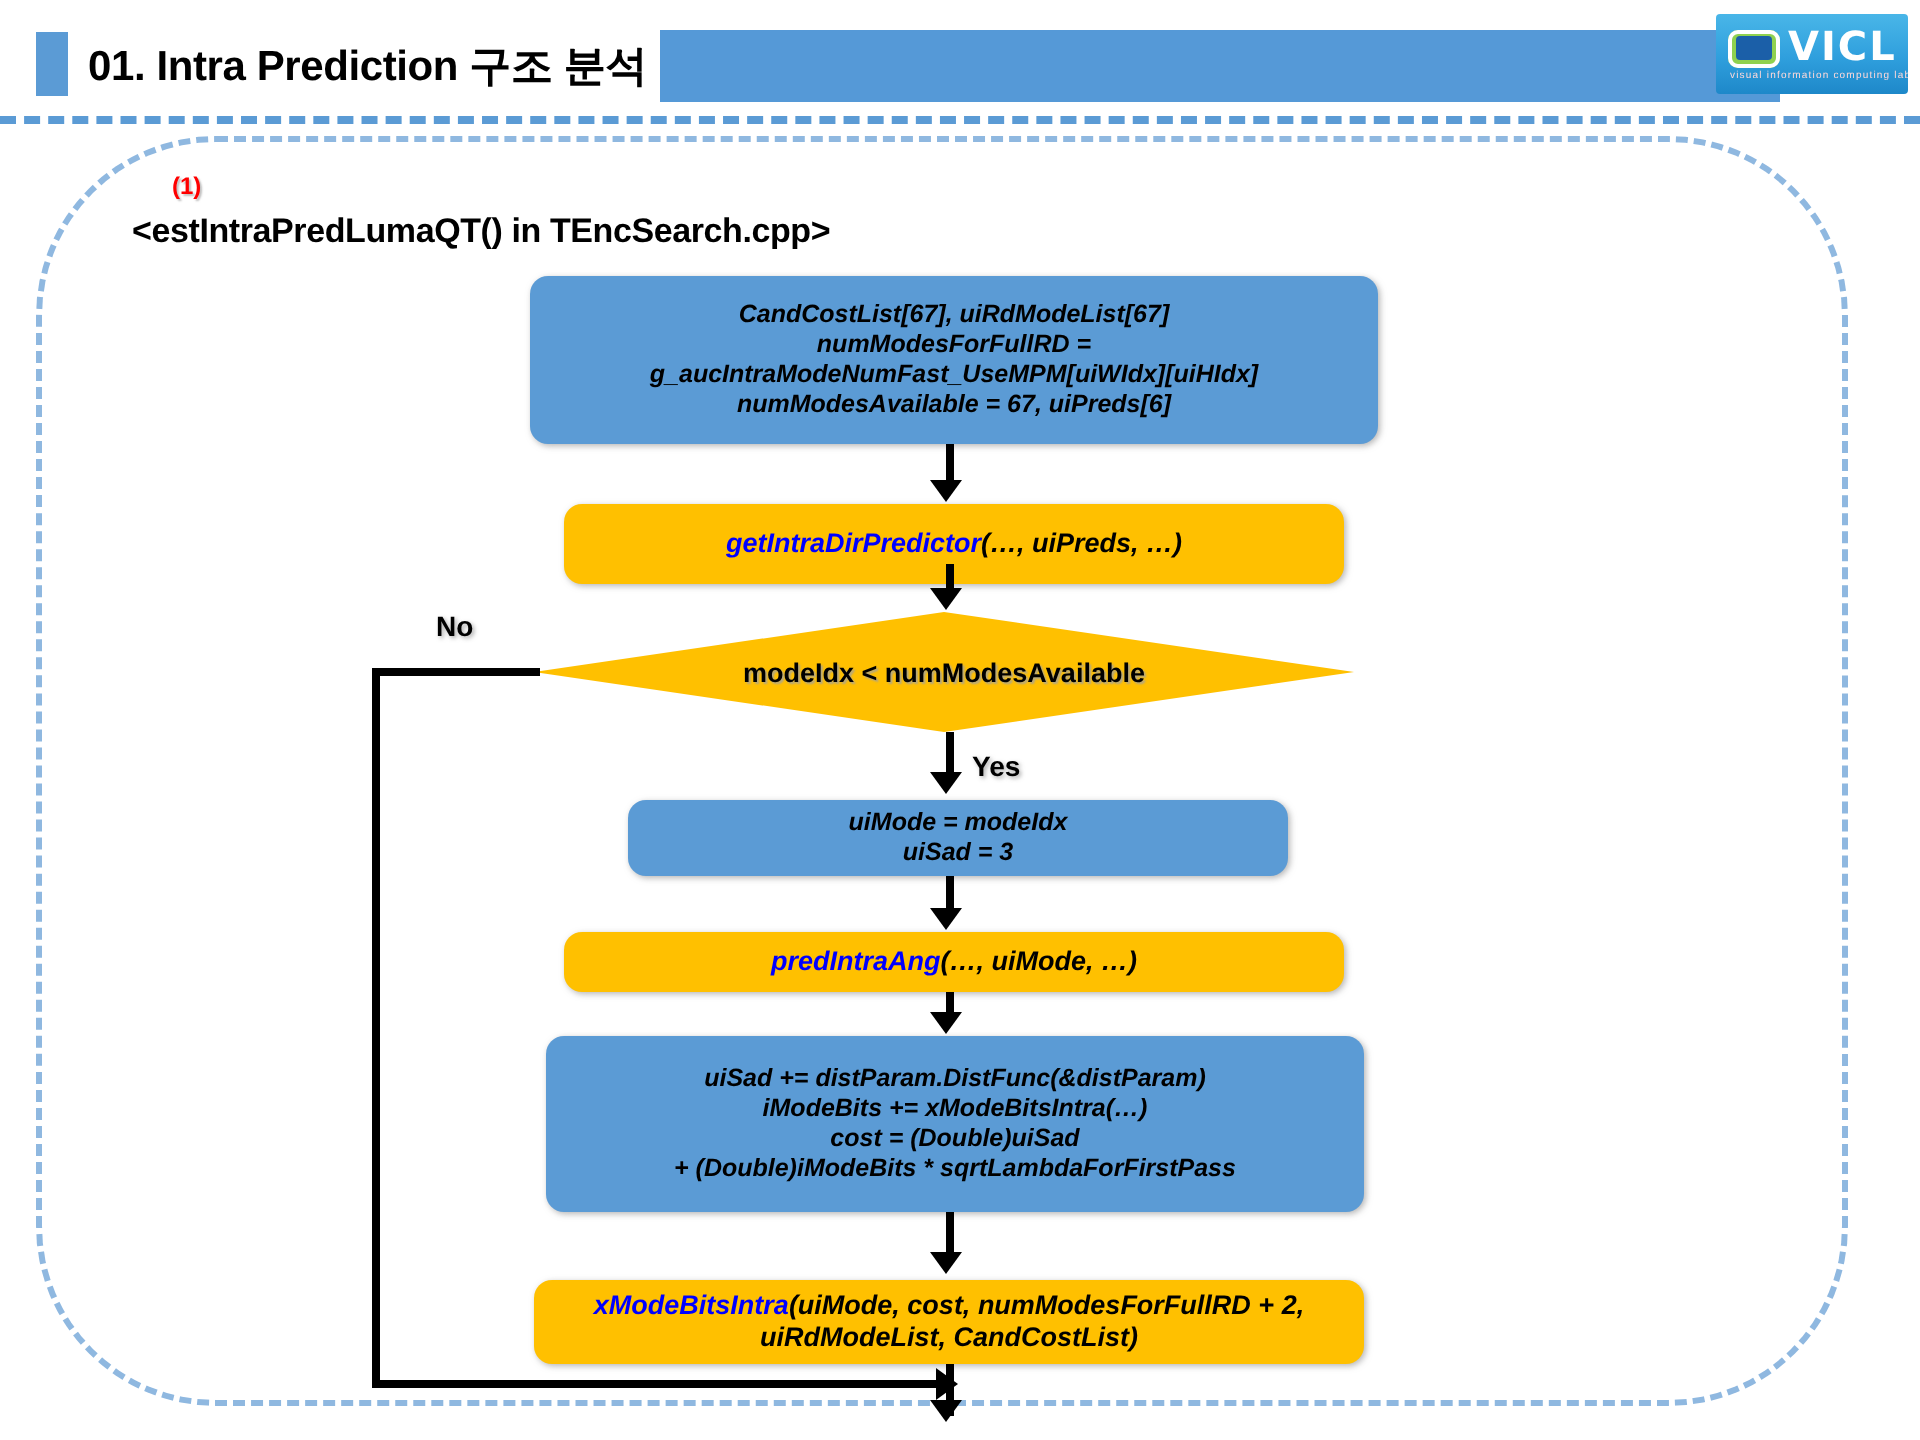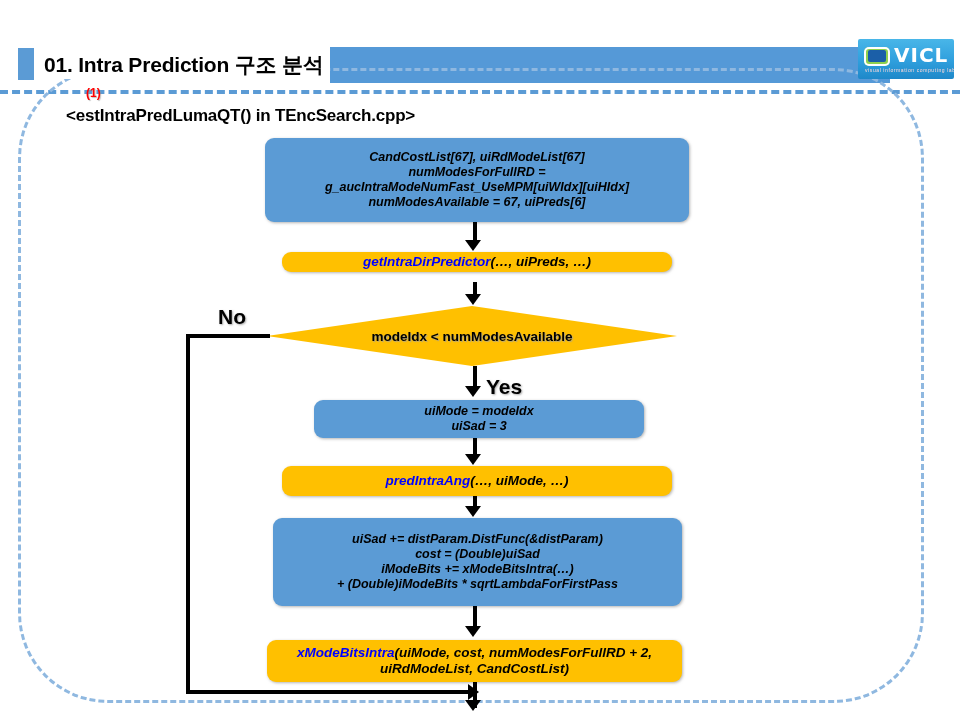--- a/index.html
+++ b/index.html
@@ -12,21 +12,21 @@
     height: 720px;
     position: relative;
     overflow: hidden;
     font-family: "Liberation Sans", "DejaVu Sans", sans-serif;
   }
 
   
   #header {
     position: absolute;
     left: 0; top: 0;
-    width: 960px; height: 60px; margin-top: 32px;
+    width: 960px; height: 60px;
   }
   #header-accent-bar {
     position: absolute;
     left: 18px; top: 16px;
     width: 16px; height: 32px;
     background: #5B9BD5;
   }
   #header-right-bar {
     position: absolute;
     left: 330px; top: 15px;
@@ -143,21 +143,21 @@
     font-size: 12.5px;
   }
   .node-orange {
     background: #FFC000;
     color: #000000;
     font-size: 13.5px;
   }
   .fn-name { color: #0000FF; }
 
   #node-decl   { left: 265px; top: 138px; width: 424px; height: 84px; }
-  #node-getdir { left: 282px; top: 252px; width: 390px; height: 20px; }
+  #node-getdir { left: 282px; top: 252px; width: 390px; height: 40px; }
   #node-uimode { left: 314px; top: 400px; width: 330px; height: 38px; }
   #node-pred   { left: 282px; top: 466px; width: 390px; height: 30px; }
   #node-cost   { left: 273px; top: 518px; width: 409px; height: 88px; }
   #node-update { left: 267px; top: 640px; width: 415px; height: 42px; }
 
   
   #node-decision {
     position: absolute;
     left: 267px; top: 306px;
     width: 410px; height: 60px;
@@ -224,21 +224,21 @@
   #conn7-arrow { left: 465px; top: 700px; }
 
   
   #no-hline-top { left: 186px; top: 334px; width: 84px; }
   #no-vline     { left: 186px; top: 334px; height: 360px; }
   #no-hline-bot { left: 186px; top: 690px; width: 290px; }
   #no-arrow     { left: 468px; top: 684px; }
 
   .branch-label {
     position: absolute;
-    font-size: 21px;
+    font-size: 14px;
     font-weight: bold;
     color: #000000;
     text-shadow: 1px 1px 2px rgba(150,150,150,0.8);
   }
   #label-no  { left: 218px; top: 305px; }
   #label-yes { left: 486px; top: 375px; }
 </style>
 </head>
 <body>
 
@@ -314,22 +314,22 @@
     <span class="fn-name">predIntraAng</span><span>(…, uiMode, …)</span>
   </div>
 </div>
 
 <div class="vline" id="conn5-line"></div>
 <div class="arrow-down" id="conn5-arrow"></div>
 
 <div class="node node-blue" id="node-cost">
   <div>
     <div>uiSad += distParam.DistFunc(&amp;distParam)</div>
+    <div>iModeBits += xModeBitsIntra(…)</div>
     <div>cost = (Double)uiSad</div>
-    <div>iModeBits += xModeBitsIntra(…)</div>
     <div>+ (Double)iModeBits * sqrtLambdaForFirstPass</div>
   </div>
 </div>
 
 <div class="vline" id="conn6-line"></div>
 <div class="arrow-down" id="conn6-arrow"></div>
 
 <div class="node node-orange" id="node-update">
   <div>
     <div><span class="fn-name">xModeBitsIntra</span><span>(uiMode, cost, numModesForFullRD + 2,</span></div>

